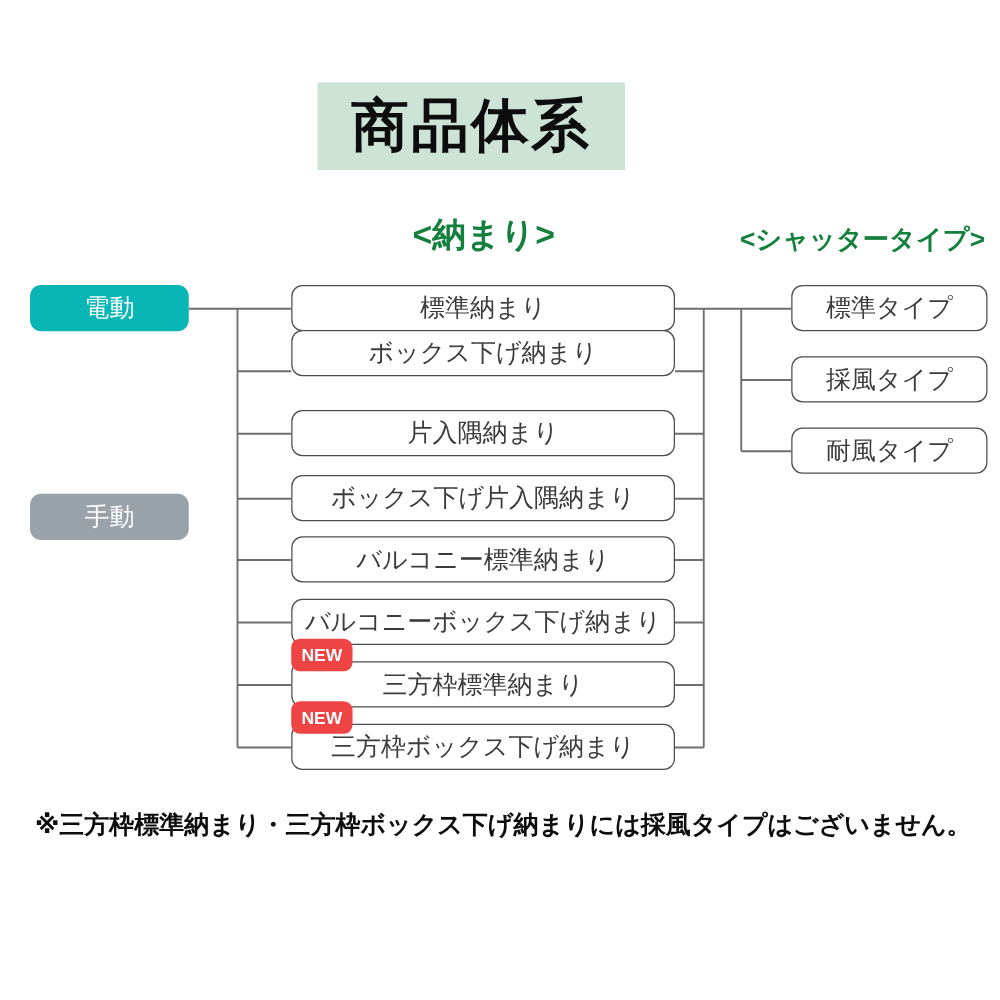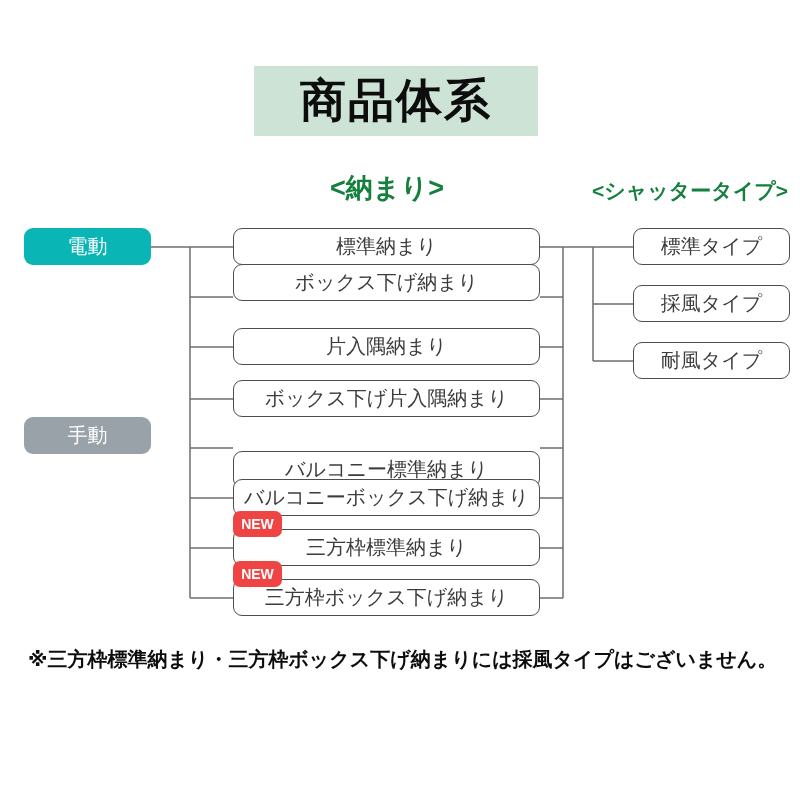--- a/index.html
+++ b/index.html
@@ -2,34 +2,34 @@
 <html><head>
 <meta charset="utf-8">
 <style>
   html,body { margin:0; padding:0; background:#ffffff; }
   .stage {
     position:relative; width:800px; height:800px; background:#ffffff;
     font-family:"Liberation Sans","DejaVu Sans",sans-serif; overflow:hidden;
   }
   .connectors { position:absolute; left:0; top:0; z-index:0; }
   .title-box {
-    position:absolute; left:254px; top:66px; width:284px; height:70px;
+    position:absolute; left:254px; top:66px; width:246px; height:70px;
     background:#cde3d5; display:flex; align-items:center; justify-content:center;
     font-size:46px; font-weight:bold; color:#0d0d0d; letter-spacing:2px; z-index:1;
   }
   .col-header { position:absolute; font-weight:bold; color:#15803d; text-align:center; z-index:1; white-space:nowrap; }
   .col-header.mid   { left:262px; top:170px; width:250px; font-size:27px; }
   .col-header.right { left:578px; top:177px; width:224px; font-size:21px; }
   .drive-btn {
     position:absolute; left:24px; width:127px; height:37px; border-radius:9px;
     display:flex; align-items:center; justify-content:center;
     color:#ffffff; font-size:20px; z-index:1;
   }
   .drive-btn.electric { top:228px; background:#0ab5b6; }
-  .drive-btn.manual   { top:395px; background:#9aa2a9;margin-top:22px; }
+  .drive-btn.manual   { top:395px; background:#9aa2a9; }
   .node {
     position:absolute; background:#ffffff; border:1.6px solid #4e4e4e; border-radius:9px;
     display:flex; align-items:center; justify-content:center;
     font-size:20px; color:#3c3c3c; box-sizing:border-box; z-index:1;
   }
   .mid-node  { left:233px; width:307px; height:37px; }
   .type-node { left:633px; width:157px; height:37px; }
   .new-badge {
     position:absolute; left:-1px; top:-19px; width:49px; height:26px;
     background:#ef4444; border-radius:7px; color:#ffffff; font-weight:bold;
@@ -64,21 +64,21 @@
   <div class="col-header mid">&lt;納まり&gt;</div>
   <div class="col-header right">&lt;シャッタータイプ&gt;</div>
 
   <div class="drive-btn electric">電動</div>
   <div class="drive-btn manual">手動</div>
 
   <div class="node mid-node" style="top:228px">標準納まり</div>
   <div class="node mid-node" style="top:264px">ボックス下げ納まり</div>
   <div class="node mid-node" style="top:328px">片入隅納まり</div>
   <div class="node mid-node" style="top:380px">ボックス下げ片入隅納まり</div>
-  <div class="node mid-node" style="top:451px">バルコニー標準納まり</div>
+  <div class="node mid-node" style="top:429px">バルコニー標準納まり</div>
   <div class="node mid-node" style="top:479px">バルコニーボックス下げ納まり</div>
   <div class="node mid-node" style="top:529px">
     <span class="new-badge">NEW</span>
     <span>三方枠標準納まり</span>
   </div>
   <div class="node mid-node" style="top:579px">
     <span class="new-badge">NEW</span>
     <span>三方枠ボックス下げ納まり</span>
   </div>
 

